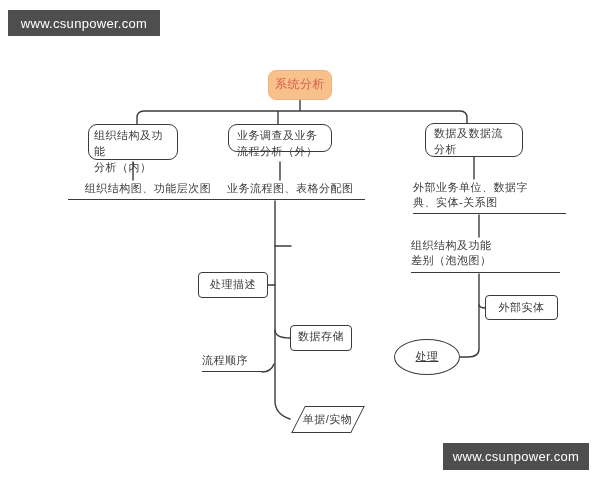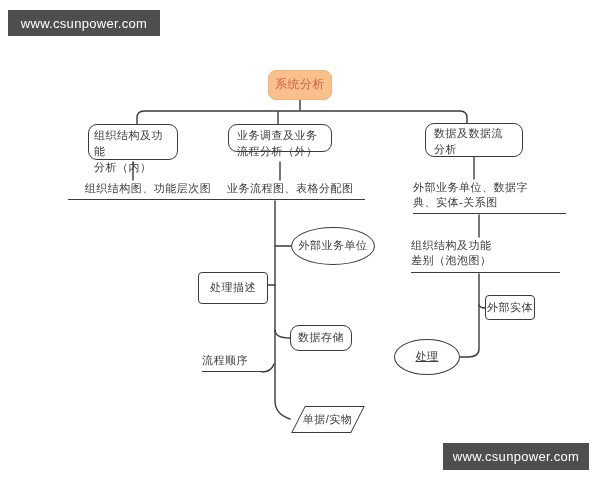--- a/index.html
+++ b/index.html
@@ -21,23 +21,23 @@
   .b2{left:228px;top:124px;width:104px;height:28px;padding:3px 8px;}
   .b3{left:425px;top:123px;width:98px;height:34px;padding:2px 8px;}
   .leaf{border-bottom:1.4px solid var(--line,#3b3b3b);}
   .lf1{left:68px;top:181px;width:160px;height:19px;text-align:center;}
   .lf2{left:211px;top:181px;width:138px;height:19px;text-align:left;margin-left:16px;}
   .lf31{left:413px;top:180px;width:153px;height:34px;line-height:1.4;}
   .lf32{left:411px;top:238px;width:149px;height:35px;line-height:1.4;}
   .lfflow{left:202px;top:353px;width:60px;height:19px;text-align:left;}
   .smallbox{border:1.4px solid var(--line,#3b3b3b);border-radius:4px;background:#fff;
         display:flex;align-items:center;justify-content:center;}
-  .bdesc{left:198px;top:272px;width:70px;height:32px;}
-  .bstore{left:290px;top:325px;width:62px;height:26px;border-radius:9px;}
-  .bentity{left:485px;top:295px;width:50px;height:25px;}
+  .bdesc{left:198px;top:272px;width:70px;height:26px;}
+  .bstore{left:290px;top:325px;width:62px;height:26px;border-radius:4px;font-family:Liberation Mono, monospace;}
+  .bentity{left:485px;top:295px;width:73px;height:25px;}
   .ellipse{border:1.4px solid var(--line,#3b3b3b);border-radius:50%;background:#fff;
         display:flex;align-items:center;justify-content:center;}
   .eunits{left:291px;top:227px;width:84px;height:38px;}
   .eproc{left:394px;top:339px;width:66px;height:36px;text-decoration:underline;}
   .para{left:298px;top:406px;width:60px;height:27px;border:1.4px solid var(--line,#3b3b3b);
         background:#fff;transform:skewX(-27deg);display:flex;align-items:center;justify-content:center;}
   .para span{transform:skewX(27deg);display:block;white-space:nowrap;}
   .watermark{position:absolute;background:var(--watermark-bg,#4e4e4e);
         color:var(--watermark-text,#ffffff);font-weight:normal;font-size:13px;
         display:flex;align-items:center;justify-content:center;letter-spacing:0.3px;}
@@ -71,21 +71,20 @@
   <div class="node boxnode b1">组织结构及功能
 分析（内）</div>
   <div class="node boxnode b2">业务调查及业务
 流程分析（外）</div>
   <div class="node boxnode b3">数据及数据流
 分析</div>
 
   <div class="node leaf lf1">组织结构图、功能层次图</div>
 
   <div class="node leaf lf2">业务流程图、表格分配图</div>
-  <div class="node ellipse eunits">外部业务单位</div>
   <div class="node smallbox bdesc">处理描述</div>
   <div class="node smallbox bstore">数据存储</div>
   <div class="node leaf lfflow">流程顺序</div>
   <div class="node para">
     <span>单据/实物</span>
   </div>
 
   <div class="node leaf lf31">外部业务单位、数据字
 典、实体-关系图</div>
   <div class="node leaf lf32">组织结构及功能

